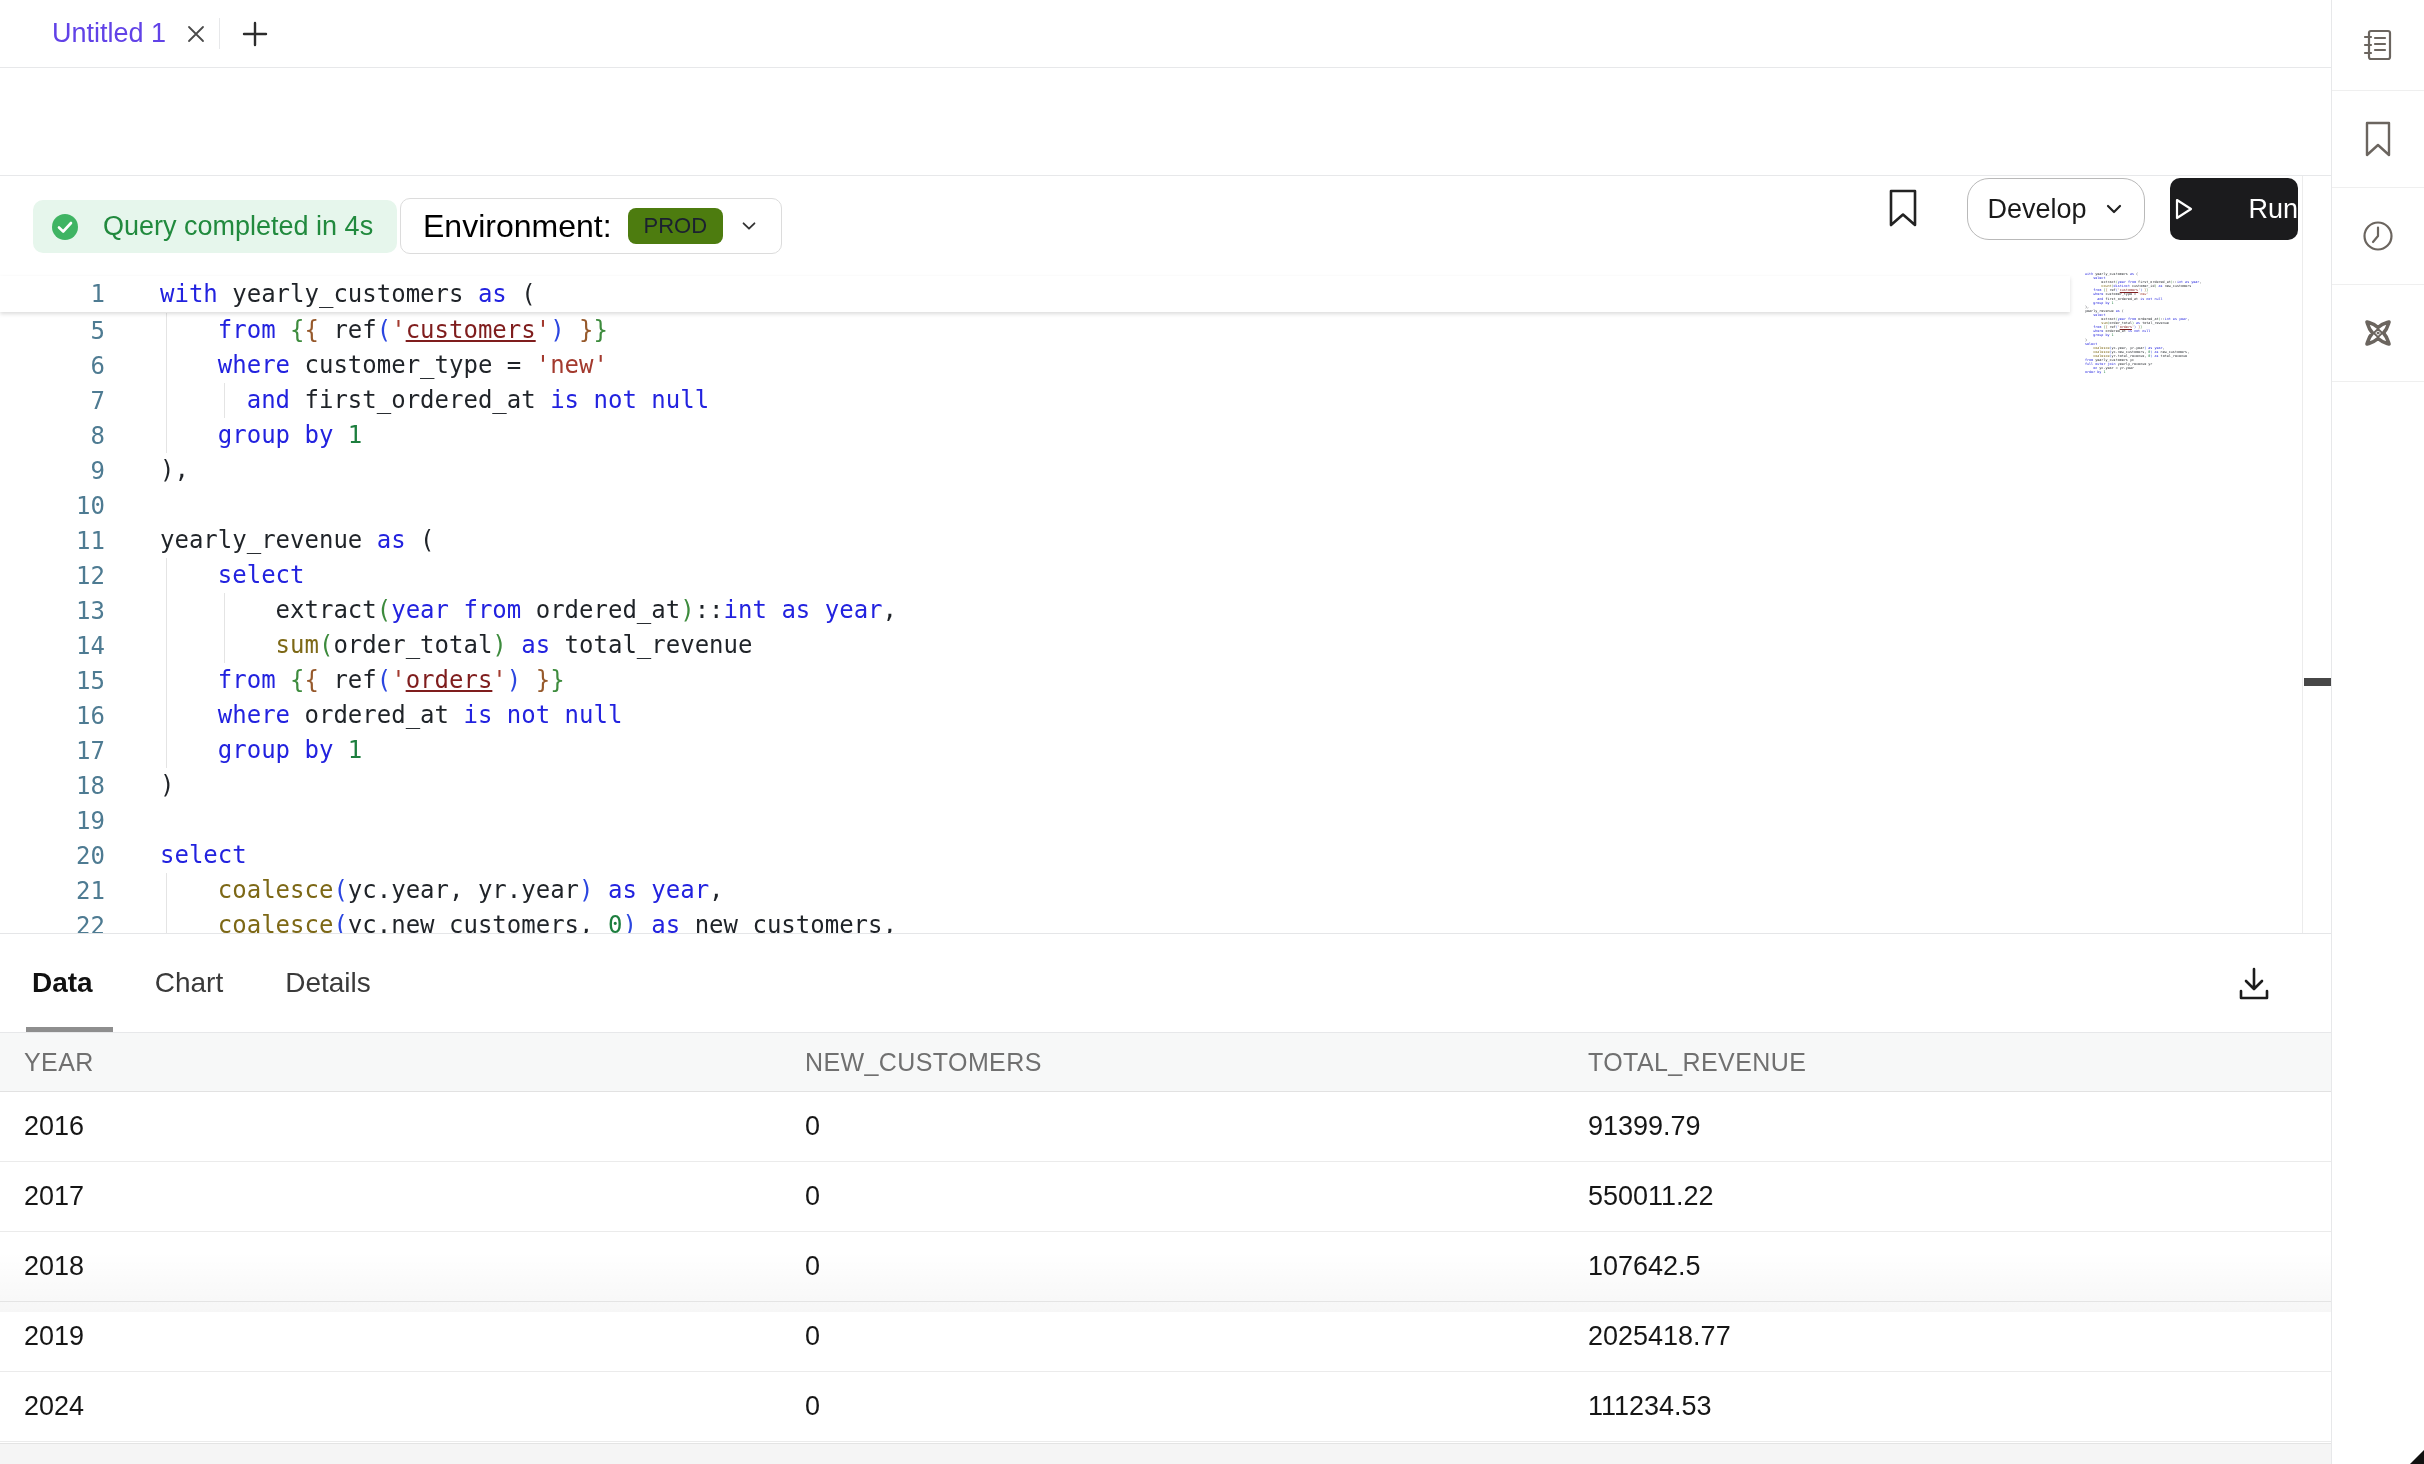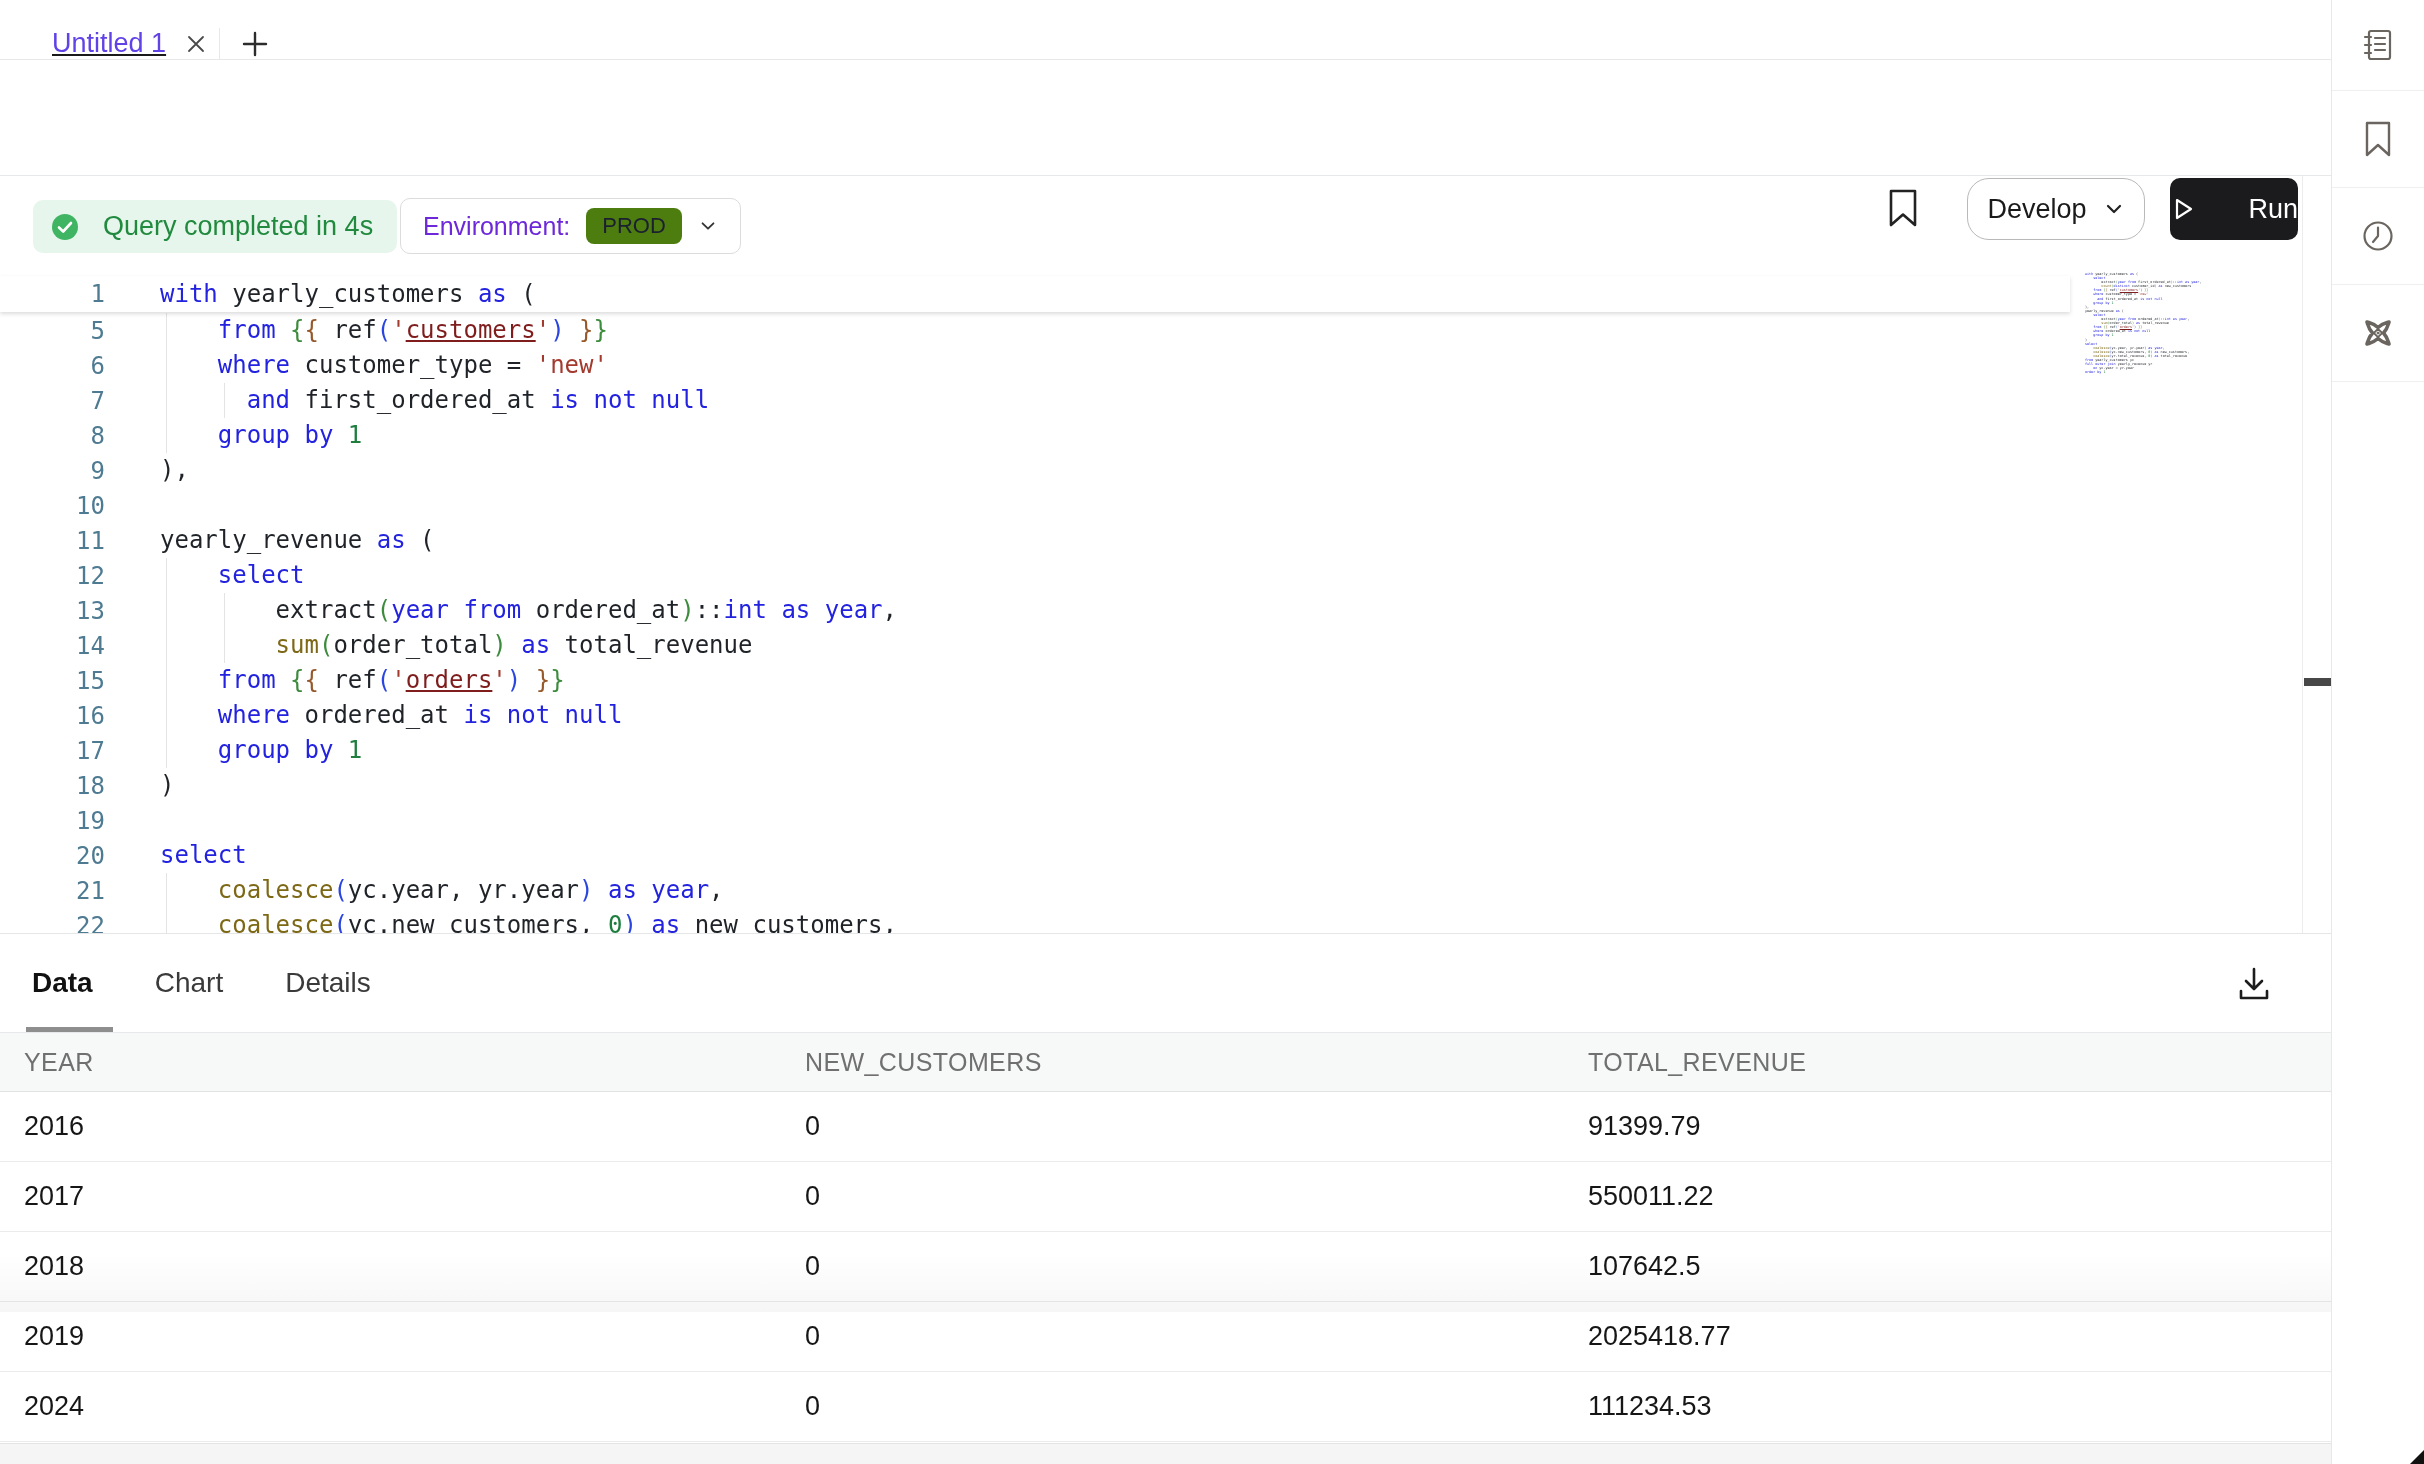--- a/index.html
+++ b/index.html
@@ -1,21 +1,21 @@
 <!DOCTYPE html>
 <html><head>
 <meta charset="utf-8">
 <style>
   * { margin:0; padding:0; box-sizing:border-box; }
   html,body { width:2424px; height:1464px; overflow:hidden; background:#fff;
     font-family:"Liberation Sans", sans-serif; color:#1a1a1a; }
 
   
-  #tabbar { position:absolute; left:0; top:0; width:2331px; height:60px; background:#fff;
-    border-bottom:1px solid #e7e8ea; display:flex; align-items:flex-end;text-decoration:underline; }
+  #tabbar { position:absolute; left:0; top:0; width:2331px; height:68px; background:#fff;
+    border-bottom:1px solid #e7e8ea; display:flex; align-items:center; }
   #tab-untitled { width:220px; display:flex; align-items:center; padding-left:52px; gap:18px;
     border-right:1px solid #e7e8ea; cursor:pointer; }
   #tab-untitled .tab-label { font-size:27px; color:#6142e7; }
   #new-tab-btn { width:70px; display:flex; align-items:center; justify-content:center; cursor:pointer; }
 
   
   #toolbar { position:absolute; left:0; top:80px; width:2424px; height:96px; background:#fff;
     border-bottom:1px solid #e7e8ea; }
   #bookmark-btn { position:absolute; left:1886px; top:108px; width:34px; height:40px; cursor:pointer; }
   #develop-btn { position:absolute; left:1967px; top:98px; width:178px; height:62px; background:#fff;
@@ -25,21 +25,21 @@
     border-radius:10px; display:flex; align-items:center; justify-content:space-between; gap:12px;
     font-size:27px; color:#fff; cursor:pointer; }
 
   
   #status-pill { position:absolute; left:33px; top:200px; height:53px; background:#e6f6ec;
     border-radius:10px; display:flex; align-items:center; gap:22px; padding:0 24px 0 16px; }
   #status-pill .status-text { font-size:27px; font-weight:500; color:#218a3e; }
   #env-select { position:absolute; left:400px; top:198px; height:56px; background:#fff;
     border:1.5px solid #dcdcdc; border-radius:10px; display:flex; align-items:center; gap:16px;
     padding:0 22px; cursor:pointer; }
-  #env-select .env-label { font-size:25px; color:#6d28d9; }
+  #env-select .env-label { font-size:32px; color:#000000; }
   #env-select .env-value { background:#4d7c0f; border-radius:8px; padding:5px 16px; font-size:22px;
     font-weight:500; color:#1b2030; }
 
   
   #editor { position:absolute; left:0; top:260px; width:2302px; height:673px; background:#fff; overflow:hidden; }
   #code-lines { position:absolute; left:0; top:53px; width:2070px; }
   .code-row { position:relative; height:35px; display:flex; align-items:center; }
   .gutter { width:120px; flex:0 0 120px; text-align:right; padding-right:15px;
     font-family:"DejaVu Sans Mono", monospace; font-size:24px; color:#4e7b92; }
   .code-cell { position:relative; flex:1; height:35px; line-height:35px; padding-left:40px;

